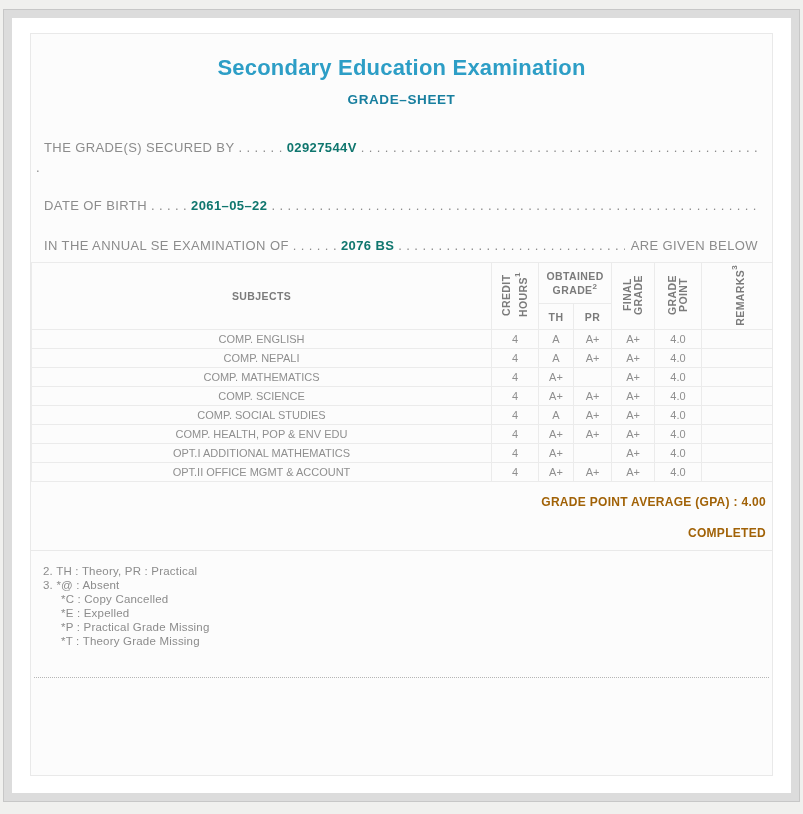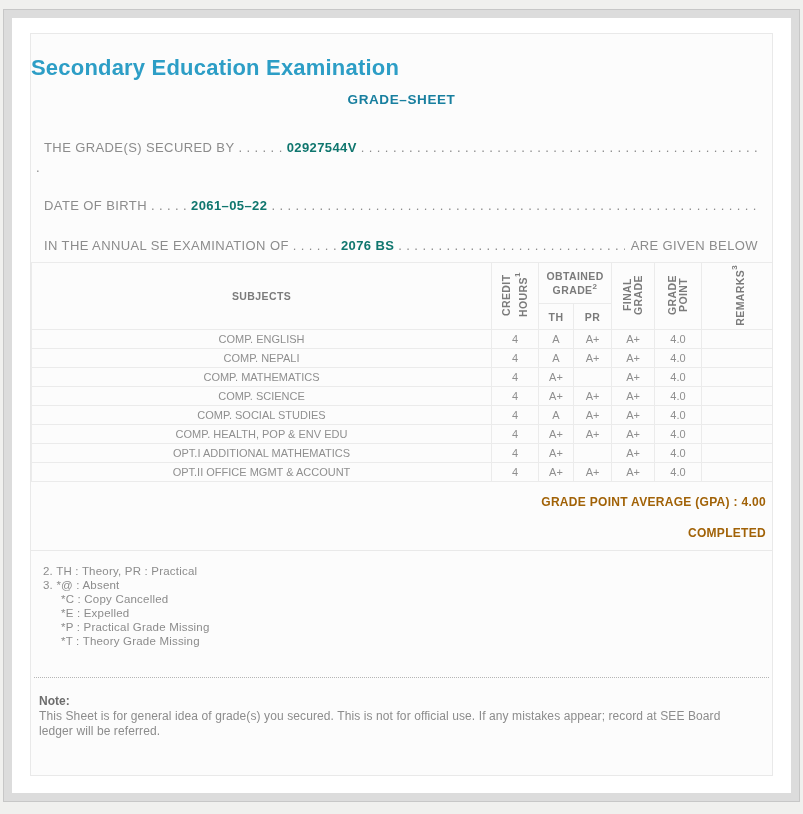--- a/index.html
+++ b/index.html
@@ -21,21 +21,21 @@
     padding: 15px 18px 17px 18px;
   }
   .panel {
     border: 1px solid #e9e9e9;
     background: #fcfcfc;
     height: 743px;
     padding-top: 21px;
     overflow: hidden;
   }
   .title {
-    margin: 0; text-align: left;
+    margin: 0; text-align: center;
     font-size: 22px; font-weight: 700;
     color: #2d9ec6; letter-spacing: 0.2px;
   }
   .subtitle {
     margin: 11px 0 0 0; text-align: center;
     font-size: 13.5px; font-weight: 700;
     color: #187f9f; letter-spacing: 0.6px;
   }
   .dotline {
     display: flex; align-items: baseline;
@@ -258,20 +258,16 @@
         <div class="fn">2. TH : Theory, PR : Practical</div>
         <div class="fn">3. *@ : Absent</div>
         <div class="fn sub">*C : Copy Cancelled</div>
         <div class="fn sub">*E : Expelled</div>
         <div class="fn sub">*P : Practical Grade Missing</div>
         <div class="fn sub">*T : Theory Grade Missing</div>
       </div>
 
       <div class="divider"></div>
 
-      <div class="note">
-        <div class="note-title">Note:</div>
-        <div class="note-body">This Sheet is for general idea of grade(s) you secured. This is not for official use. If any mistakes appear; record at SEE Board ledger will be referred.</div>
-      </div>
 
     </div>
   </div>
 </div>
 
 </body></html>

